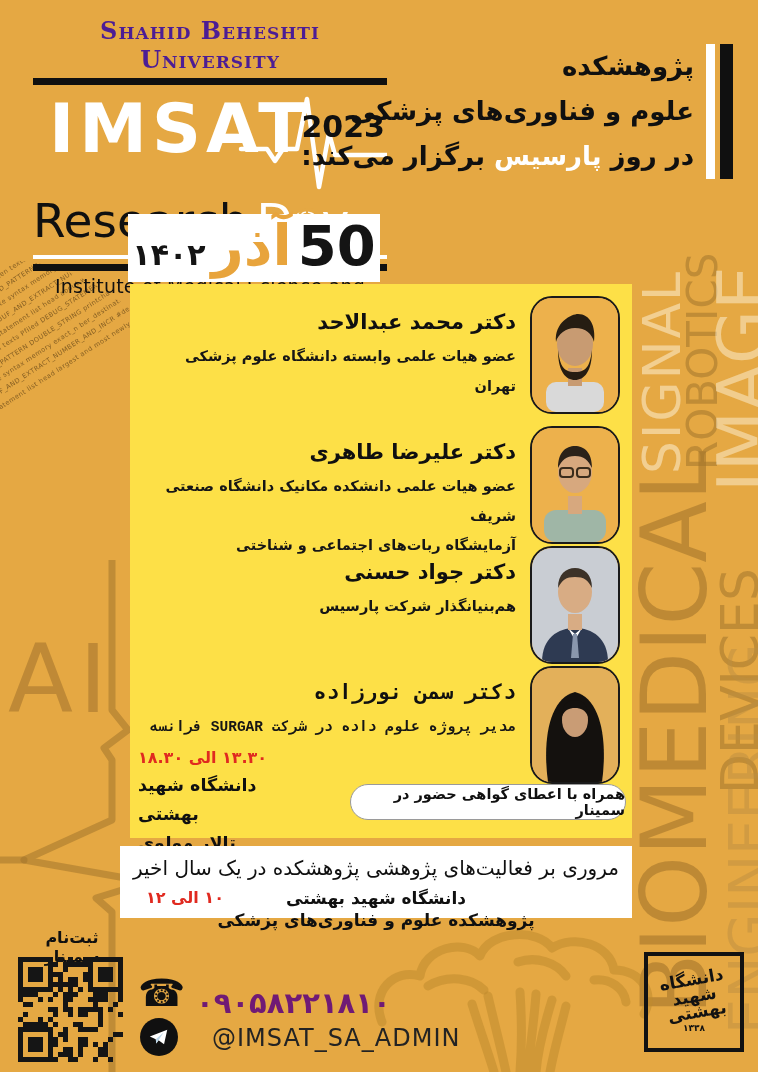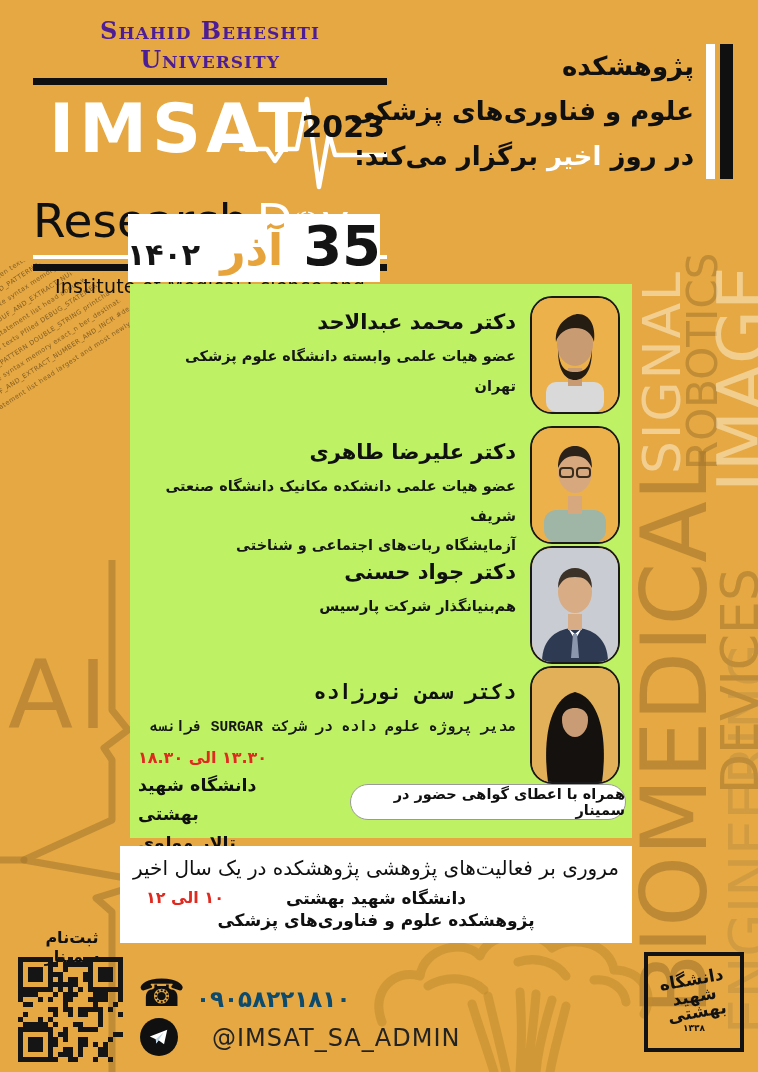--- a/index.html
+++ b/index.html
@@ -19,21 +19,21 @@
     clip-path:ellipse(44% 47% at 47% 49%);
     overflow:hidden; word-break:break-all;
   }
   .vword{position:absolute; transform-origin:0 0; transform:rotate(-90deg); white-space:nowrap; font-family:"DejaVu Sans",sans-serif;}
   .w-signal{left:632px; top:474px; font-size:52px; color:rgba(255,246,224,.50); letter-spacing:2px;}
   .w-robotics{left:678px; top:470px; font-size:42px; color:rgba(163,116,44,.55);}
   .w-image{left:702px; top:492px; font-size:70px; color:rgba(255,246,224,.48);}
   .w-biomedical{left:622px; top:1015px; font-size:90px; color:rgba(163,116,44,.60);}
   .w-devices{left:710px; top:794px; font-size:52px; color:rgba(163,116,44,.55);}
   .w-engineering{left:716px; top:1034px; font-size:56px; color:rgba(189,142,64,.48);}
-  .ai-text{left:8px; top:640px; font-size:95px; letter-spacing:6px; color:rgba(163,116,44,.58);}
+  .ai-text{left:8px; top:624px; font-size:95px; letter-spacing:6px; color:rgba(163,116,44,.58);}
   .ecg-left{left:0; top:560px;}
   .brain-sketch{left:368px; top:926px;}
 
   
   .hleft{left:33px; top:16px; width:354px;}
   .univ{font-family:"DejaVu Serif","Liberation Serif",serif; font-variant:small-caps; font-weight:700; font-size:24px; text-align:center; letter-spacing:1px; color:#4c1d95;}
   .bar{height:7px; background:#101010; margin-top:4px;}
   .imsat-row{position:relative; height:110px;}
   .imsat{position:absolute; left:16px; top:4px; font-size:68px; font-weight:800; letter-spacing:5px; color:#fff;}
   .ecg-logo{position:absolute; right:0; top:6px;}
@@ -52,55 +52,55 @@
   .hl-white{color:#fff;}
   .vbar-white{width:9px; background:#fff; margin-left:12px;}
   .vbar-black{width:13px; background:#101010; margin-left:5px;}
 
   
   .date-badge{
     left:128px; top:214px; width:252px; height:68px; background:#fff;
     display:flex; direction:rtl; align-items:baseline; justify-content:center; gap:2px; padding-top:2px; box-sizing:border-box;
   }
   .d-day{font-size:56px; font-weight:800; color:#141414; line-height:60px;}
-  .d-month{font-size:44px; font-weight:800; color:#E8A43C; margin:0 18px; line-height:60px;}
+  .d-month{font-size:56px; font-weight:800; color:#E8A43C; margin:0 4px; line-height:60px;}
   .d-year{font-size:30px; font-weight:800; color:#141414; line-height:60px;}
 
   
-  .card1{left:130px; top:284px; width:502px; height:554px; background:#bef264;}
+  .card1{left:130px; top:284px; width:502px; height:554px; background:#fde047;}
   .srow{position:absolute; left:0; width:100%; display:flex; direction:rtl; padding:0 12px; box-sizing:border-box;}
   .r1{top:12px;} .r2{top:142px;} .r3{top:262px;} .r4{top:382px;font-family:Liberation Mono, monospace;}
   .photo{flex:0 0 86px; height:114px; border:2.5px solid #1a1a1a; border-radius:22px; overflow:hidden; background:#EDB14C;}
   .photo svg{display:block;}
   .stext{flex:1; direction:rtl; text-align:right; margin-right:14px; padding-top:14px;}
   .sname{font-size:21px; font-weight:bold; color:#101010; margin-bottom:8px;}
   .saffil{font-size:14.5px; font-weight:bold; color:#161616; line-height:2.05;}
   .saffil div:empty{display:none;}
   .session1{position:absolute; left:8px; top:460px; width:170px; direction:rtl; text-align:left;}
   .time-red{color:#E02A20; font-size:16px; font-weight:bold; line-height:1.7;}
   .venue-b{font-size:17.5px; font-weight:bold; color:#101010; line-height:1.65;}
   .pill{
     position:absolute; left:220px; top:500px; width:274px; height:34px;
     border:1.5px solid #9a9a9a; border-radius:18px; background:#fff;
     display:flex; align-items:center; justify-content:center;
     font-size:14.5px; font-weight:bold; direction:rtl; color:#101010;
   }
 
   
-  .card2{left:120px; top:846px; width:512px; height:97px; background:#fff;}
+  .card2{left:120px; top:846px; width:512px; height:72px; background:#fff;}
   .review-title{direction:rtl; text-align:center; font-size:20px; font-weight:normal; color:#101010; margin-top:10px;}
   .review-line2{position:relative; direction:rtl; text-align:center; font-size:17px; font-weight:bold; margin-top:8px; color:#101010;}
   .review-time{position:absolute; left:26px; top:0; color:#E02A20; font-weight:bold; font-size:16px;}
   .review-line3{direction:rtl; text-align:center; font-size:17px; font-weight:bold; margin-top:2px; color:#101010;}
 
   
   .reg-label{left:22px; top:928px; width:100px; direction:rtl; text-align:center; font-size:16px; font-weight:bold; color:#101010;}
   .qr{left:18px; top:957px;}
   .phone-icon{left:138px; top:974px; font-size:38px; color:#101010; line-height:1;}
-  .phone-num{left:196px; top:986px; direction:ltr; font-size:23px; font-weight:bold; letter-spacing:3px; color:#0c4a6e;}
+  .phone-num{left:196px; top:986px; direction:ltr; font-size:29px; font-weight:bold; letter-spacing:3px; color:#701a75;}
   .tg-circle{left:140px; top:1018px; width:38px; height:38px; border-radius:50%; background:#101010; display:flex; align-items:center; justify-content:center;}
   .tg-handle{left:212px; top:1024px; font-size:24px; font-weight:500; letter-spacing:1px; color:#232323;}
 
   
   .sbu{left:644px; top:952px; width:100px; height:100px; border:4px solid #121212; box-sizing:border-box; background:transparent; display:flex; flex-direction:column; align-items:center; justify-content:center;}
   .sbu-inner{transform:rotate(-10deg); direction:rtl; text-align:center; font-weight:bold; color:#121212; line-height:.98; font-size:17px;}
   .sbu-year{font-size:9px; font-weight:bold; color:#121212; margin-top:3px; letter-spacing:1px;}
 </style>
 </head>
 <body>
@@ -154,30 +154,30 @@
     <div class="bar2"></div>
     <div class="institute">Institute of Medical Science and Technology</div>
   </div>
 
   <div class="abs announce">
     <div class="announce-text">
       <div>پژوهشکده</div>
       <div>علوم و فناوری‌های پزشکی</div>
       <div>
         <span>در روز</span>
-        <span class="hl-white">اخیر</span>
+        <span class="hl-white">پارسیس</span>
         <span>برگزار می‌کند:</span>
       </div>
     </div>
     <div class="vbar-white"></div>
     <div class="vbar-black"></div>
   </div>
 
   <div class="abs date-badge">
-    <span class="d-day">35</span>
+    <span class="d-day">50</span>
     <span class="d-month">آذر</span>
     <span class="d-year">۱۴۰۲</span>
   </div>
 
   <div class="abs card1">
 
     <div class="srow r1">
       <div class="photo">
         <svg width="86" height="114" viewBox="0 0 86 114">
           <rect width="86" height="114" fill="#EDB14C"></rect>

